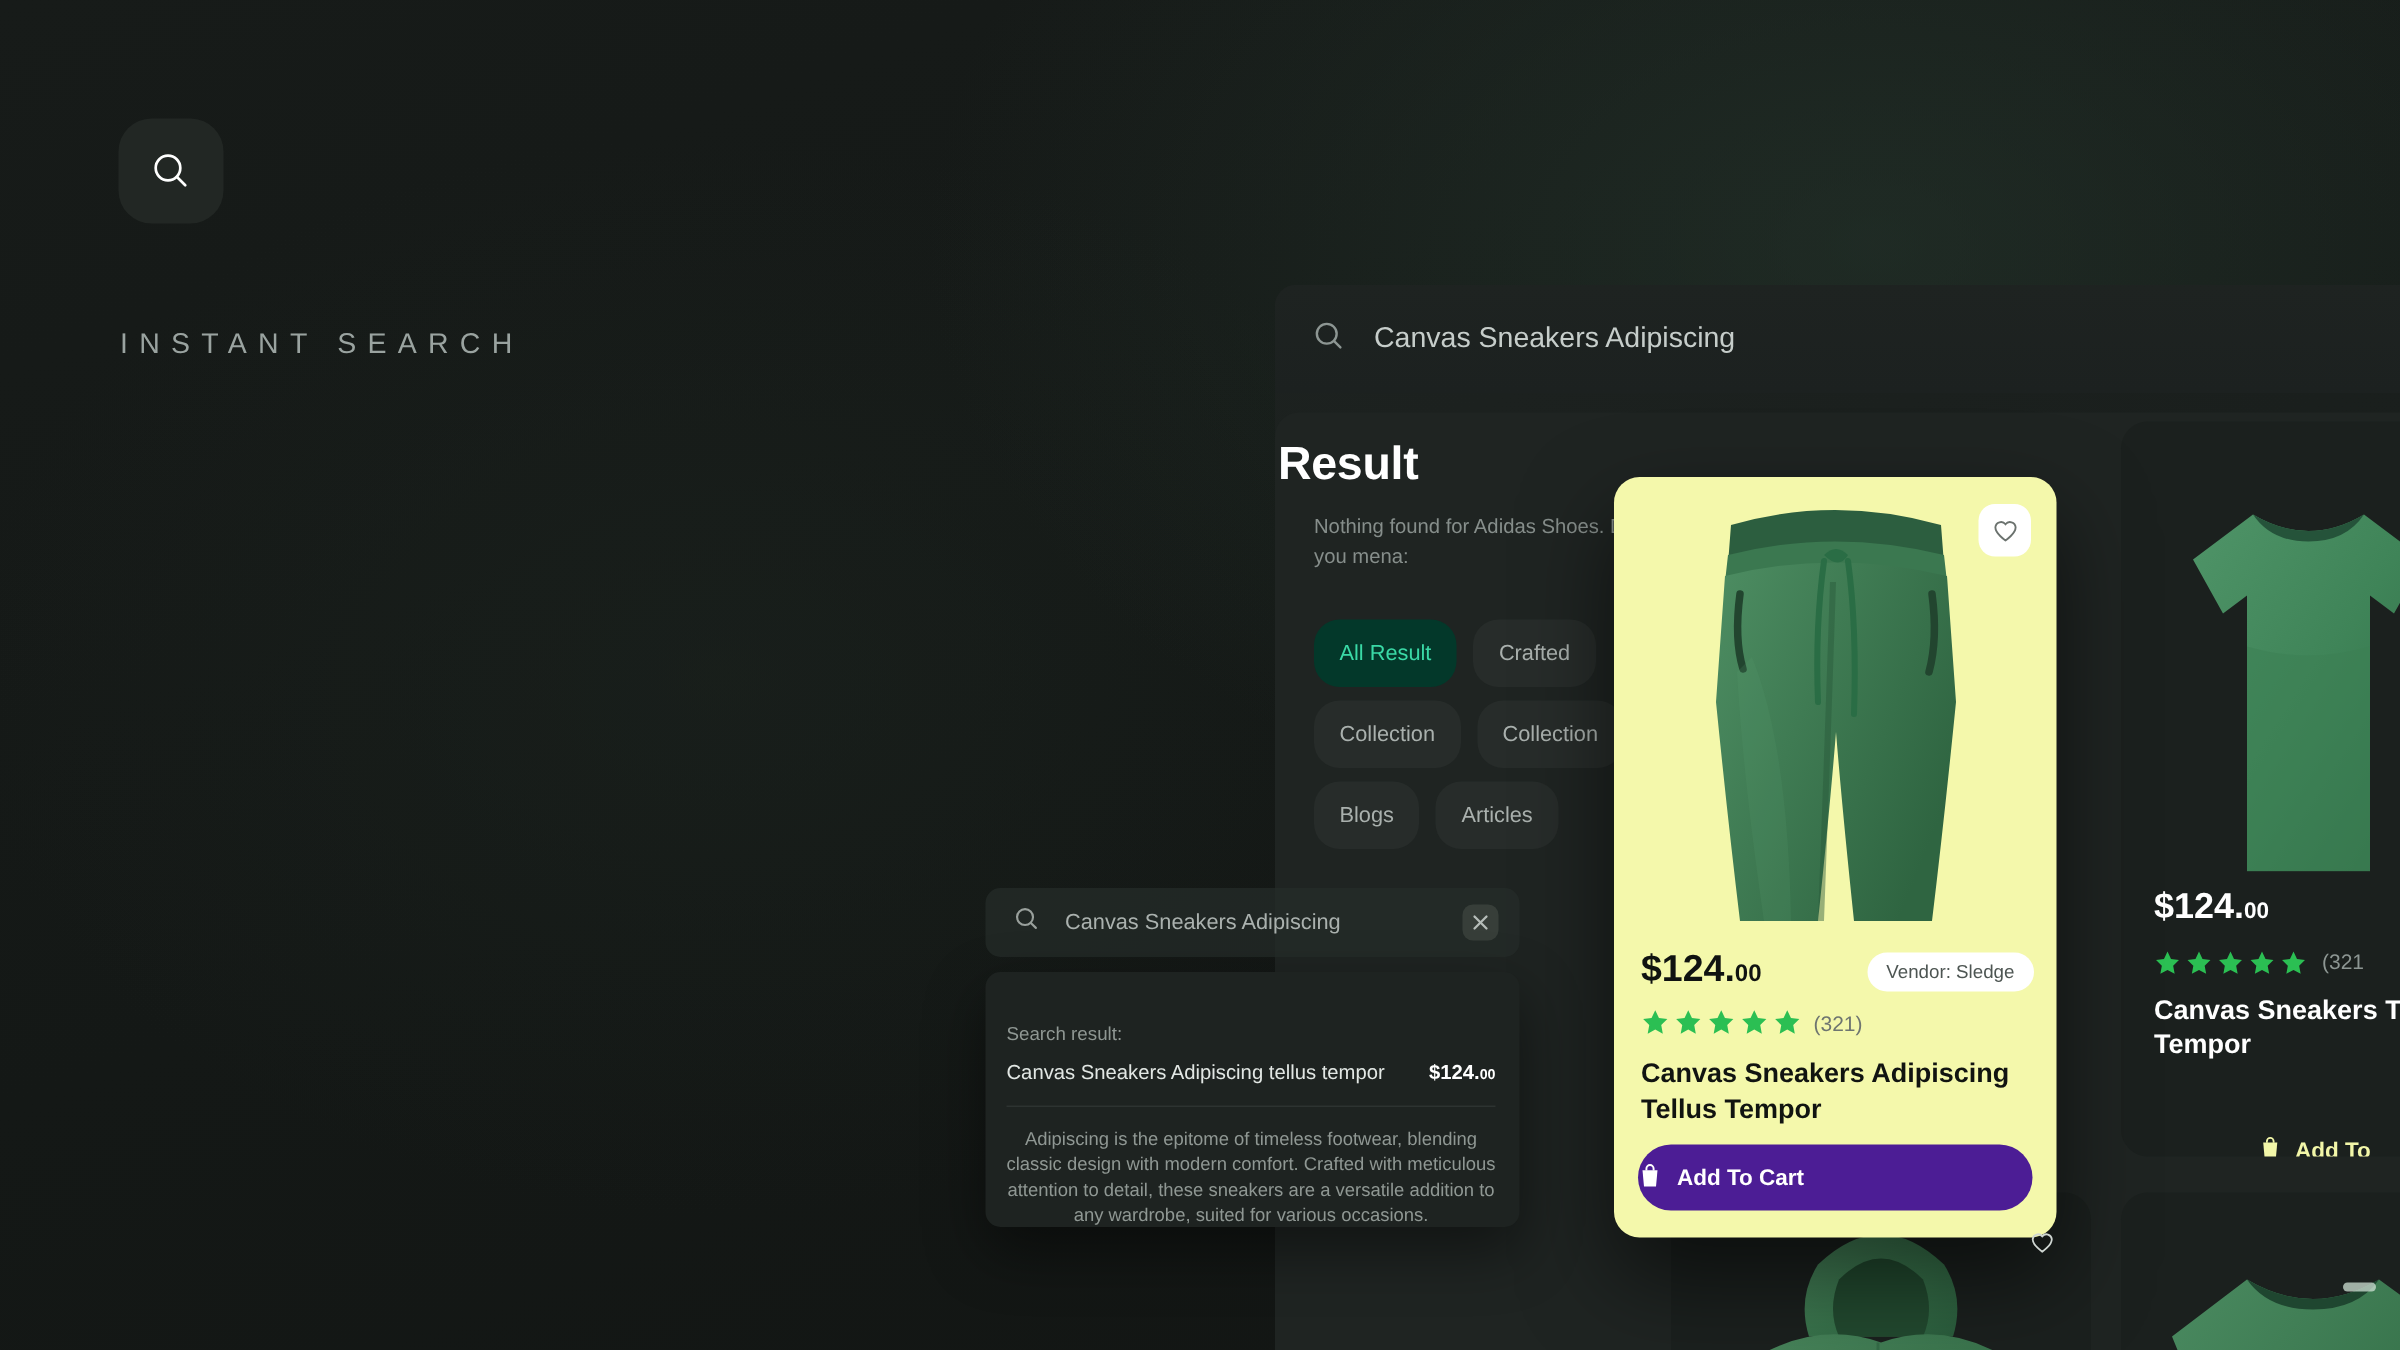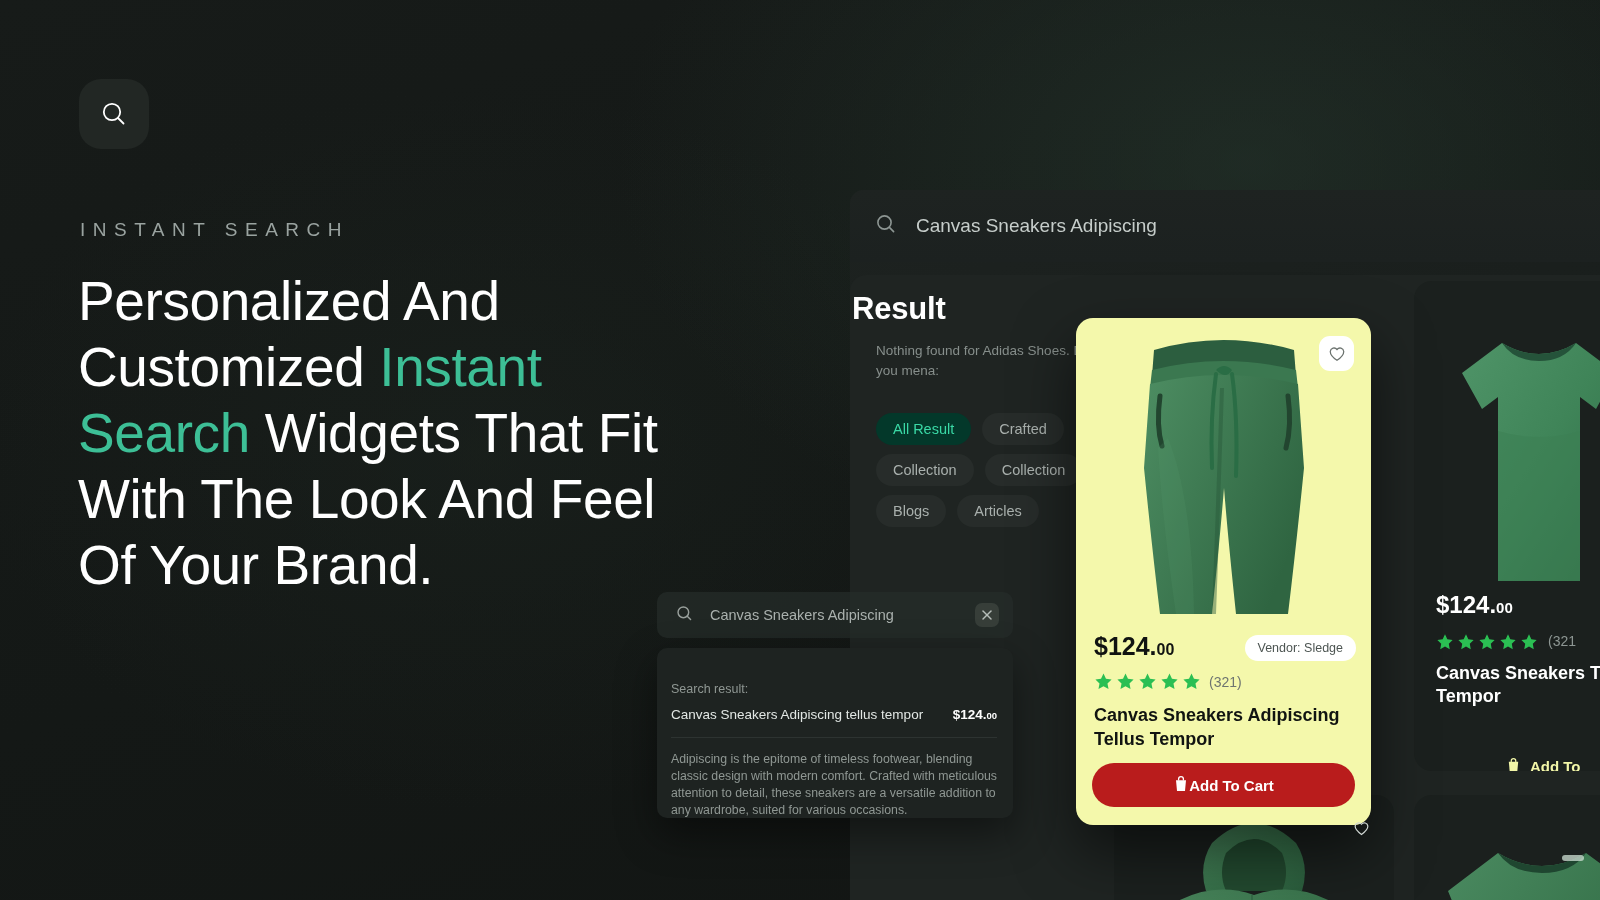--- a/index.html
+++ b/index.html
@@ -109,21 +109,21 @@
   }
 
   .chips {
     position: absolute;
     left: 876px; top: 413px;
     width: 215px;
     display: flex; flex-wrap: wrap;
     gap: 9px 11px;
   }
   .chip {
-    height: 32px;
+    height: 45px;
     padding: 0 17px;
     border-radius: 17px;
     background: #272c2a;
     color: #a9b0ad;
     font-size: 14.5px;
     display: flex; align-items: center;
     cursor: pointer;
     white-space: nowrap;
   }
   .chip.active {
@@ -217,22 +217,22 @@
     display: flex; align-items: center; gap: 3px;
   }
   .featured .stars .cnt { color: #6e7570; font-size: 14px; margin-left: 5px; }
   .featured .pname {
     position: absolute; left: 18px; top: 385px; width: 260px;
     font-size: 18px; font-weight: bold; color: #111411; line-height: 24px;
   }
   .featured .atc {
     position: absolute; left: 16px; bottom: 18px;
     width: 263px; height: 44px;
-    background: #b91c1c; border-radius: 22px;
-    display: flex; align-items: center; justify-content: center; 
+    background: #4c1d95; border-radius: 22px;
+    display: flex; align-items: center; gap: 10px;
     color: #fff; font-size: 15px; font-weight: bold;
     cursor: pointer;
   }
 
   
   .dropdown-search {
     position: absolute;
     left: 657px; top: 592px;
     width: 356px; height: 46px;
     background: #23282600;
@@ -258,42 +258,41 @@
     border-radius: 10px;
     box-shadow: 0 16px 40px rgba(0,0,0,0.45);
     padding: 17px 16px 0 14px;
   }
   .dd-label { font-size: 12.5px; color: #8f9793; margin-bottom: 11px; margin-top: 17px; }
   .dd-row { display: flex; align-items: baseline; justify-content: space-between; }
   .dd-row .nm { font-size: 13.5px; color: #e2e7e4; }
   .dd-row .pr { font-size: 13.5px; color: #ffffff; font-weight: bold; }
   .dd-row .pr .cents { font-size: 9.5px; }
   .dd-div { height: 1px; background: #2d3331; margin: 15px 0 13px 0; }
-  .dd-desc { font-size: 12.3px; line-height: 17px; color: #8f9793; }
+  .dd-desc { font-size: 12.3px; line-height: 17px; color: #8f9793; text-align: center; }
 
   
   svg.art { display: block; width: 100%; height: 100%; }
 </style>
 </head>
 <body>
 
 <div class="stage">
 
   <div class="search-fab">
     <span>
       <svg width="30" height="30" viewBox="0 0 30 30" fill="none">
         <circle cx="13" cy="13" r="8.2" stroke="#ffffff" stroke-width="1.8"></circle>
         <line x1="19" y1="19" x2="24.5" y2="24.5" stroke="#ffffff" stroke-width="1.8" stroke-linecap="round"></line>
       </svg>
     </span>
   </div>
 
   <div class="eyebrow">INSTANT SEARCH</div>
 
-  <h1 class="hero-title"><span>Personalized And Customized </span><span class="accent">Instant Search</span><span> Widgets That Fit With The Look And Feel Of Your Brand.</span></h1>
 
   <div class="app-panel"></div>
 
   <div class="app-searchbar">
     <span class="q">
       <svg width="24" height="24" viewBox="0 0 24 24" fill="none">
         <circle cx="10.5" cy="10.5" r="6.6" stroke="#8d9693" stroke-width="1.6"></circle>
         <line x1="15.4" y1="15.4" x2="19.6" y2="19.6" stroke="#8d9693" stroke-width="1.6" stroke-linecap="round"></line>
       </svg>
     </span>

